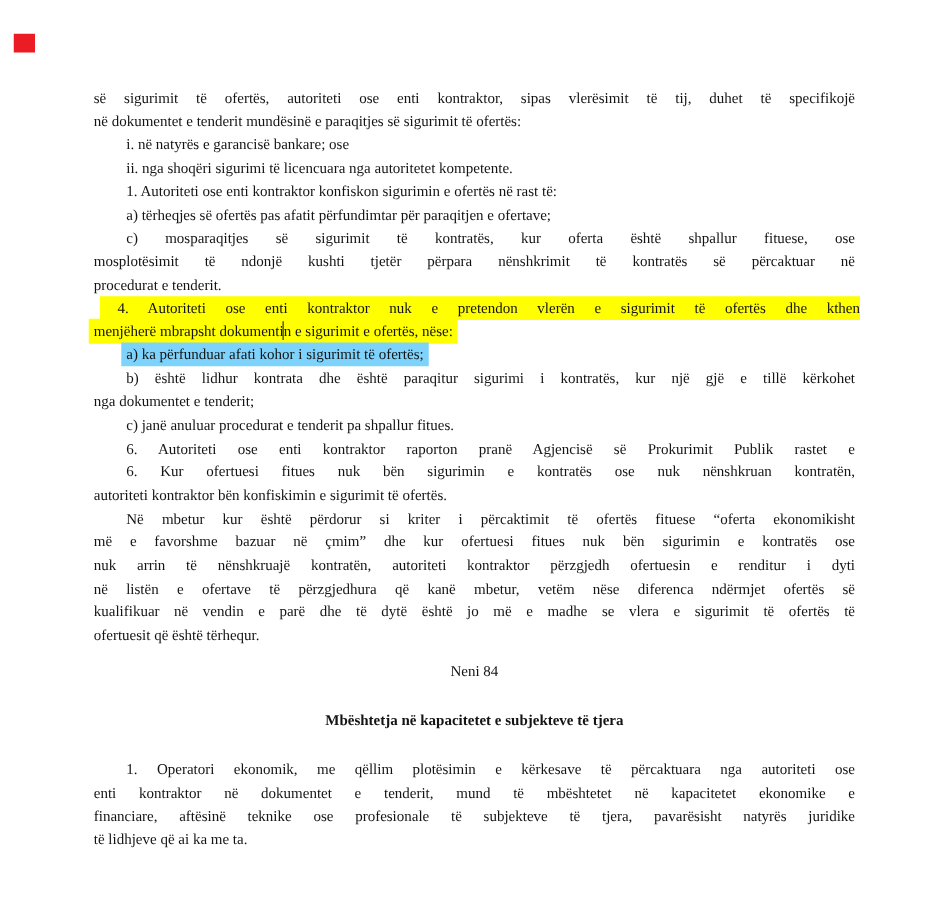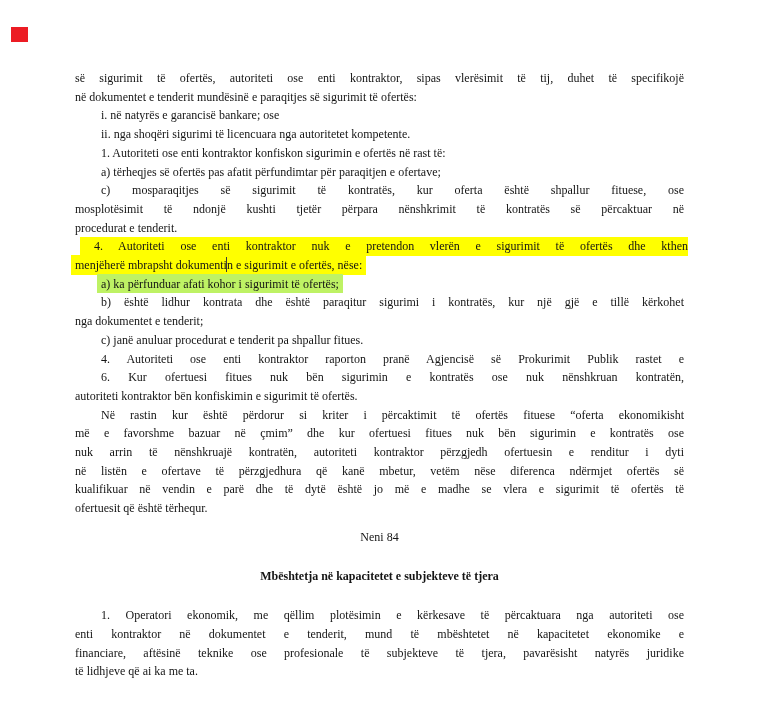--- a/index.html
+++ b/index.html
@@ -42,28 +42,28 @@
     <div class="line">në dokumentet e tenderit mundësinë e paraqitjes së sigurimit të ofertës:</div>
     <div class="line indent">i. në natyrës e garancisë bankare; ose</div>
     <div class="line indent">ii. nga shoqëri sigurimi të licencuara nga autoritetet kompetente.</div>
     <div class="line indent">1. Autoriteti ose enti kontraktor konfiskon sigurimin e ofertës në rast të:</div>
     <div class="line indent">a) tërheqjes së ofertës pas afatit përfundimtar për paraqitjen e ofertave;</div>
     <div class="line indent justify">c) mosparaqitjes së sigurimit të kontratës, kur oferta është shpallur fituese, ose</div>
     <div class="line justify">mosplotësimit të ndonjë kushti tjetër përpara nënshkrimit të kontratës së përcaktuar në</div>
     <div class="line">procedurat e tenderit.</div>
     <div class="line indent justify hl-line" style="background: rgb(255, 255, 0);">4. Autoriteti ose enti kontraktor nuk e pretendon vlerën e sigurimit të ofertës dhe kthen</div>
     <div class="line"><span class="hl-text" style="background: rgb(255, 255, 0);"><span>menjëherë mbrapsht dokumenti</span><span class="caret"></span><span>n e sigurimit e ofertës, nëse:</span></span></div>
-    <div class="line indent"><span class="hl-text" style="background: #bef264;">a) ka përfunduar afati kohor i sigurimit të ofertës;</span></div>
+    <div class="line indent"><span class="hl-text" style="background: #7dd3fc;">a) ka përfunduar afati kohor i sigurimit të ofertës;</span></div>
     <div class="line indent justify">b) është lidhur kontrata dhe është paraqitur sigurimi i kontratës, kur një gjë e tillë kërkohet</div>
     <div class="line">nga dokumentet e tenderit;</div>
     <div class="line indent">c) janë anuluar procedurat e tenderit pa shpallur fitues.</div>
-    <div class="line indent justify">4. Autoriteti ose enti kontraktor raporton pranë Agjencisë së Prokurimit Publik rastet e</div>
+    <div class="line indent justify">6. Autoriteti ose enti kontraktor raporton pranë Agjencisë së Prokurimit Publik rastet e</div>
     <div class="line indent justify">6. Kur ofertuesi fitues nuk bën sigurimin e kontratës ose nuk nënshkruan kontratën,</div>
     <div class="line">autoriteti kontraktor bën konfiskimin e sigurimit të ofertës.</div>
-    <div class="line indent justify">Në rastin kur është përdorur si kriter i përcaktimit të ofertës fituese “oferta ekonomikisht</div>
+    <div class="line indent justify">Në mbetur kur është përdorur si kriter i përcaktimit të ofertës fituese “oferta ekonomikisht</div>
     <div class="line justify">më e favorshme bazuar në çmim” dhe kur ofertuesi fitues nuk bën sigurimin e kontratës ose</div>
     <div class="line justify">nuk arrin të nënshkruajë kontratën, autoriteti kontraktor përzgjedh ofertuesin e renditur i dyti</div>
     <div class="line justify">në listën e ofertave të përzgjedhura që kanë mbetur, vetëm nëse diferenca ndërmjet ofertës së</div>
     <div class="line justify">kualifikuar në vendin e parë dhe të dytë është jo më e madhe se vlera e sigurimit të ofertës të</div>
     <div class="line">ofertuesit që është tërhequr.</div>
     <div class="spacer" style="height: 10px;"></div>
     <div class="line center">Neni 84</div>
     <div class="spacer" style="height: 20px;"></div>
     <div class="line center bold">Mbështetja në kapacitetet e subjekteve të tjera</div>
     <div class="spacer" style="height: 21px;"></div>

